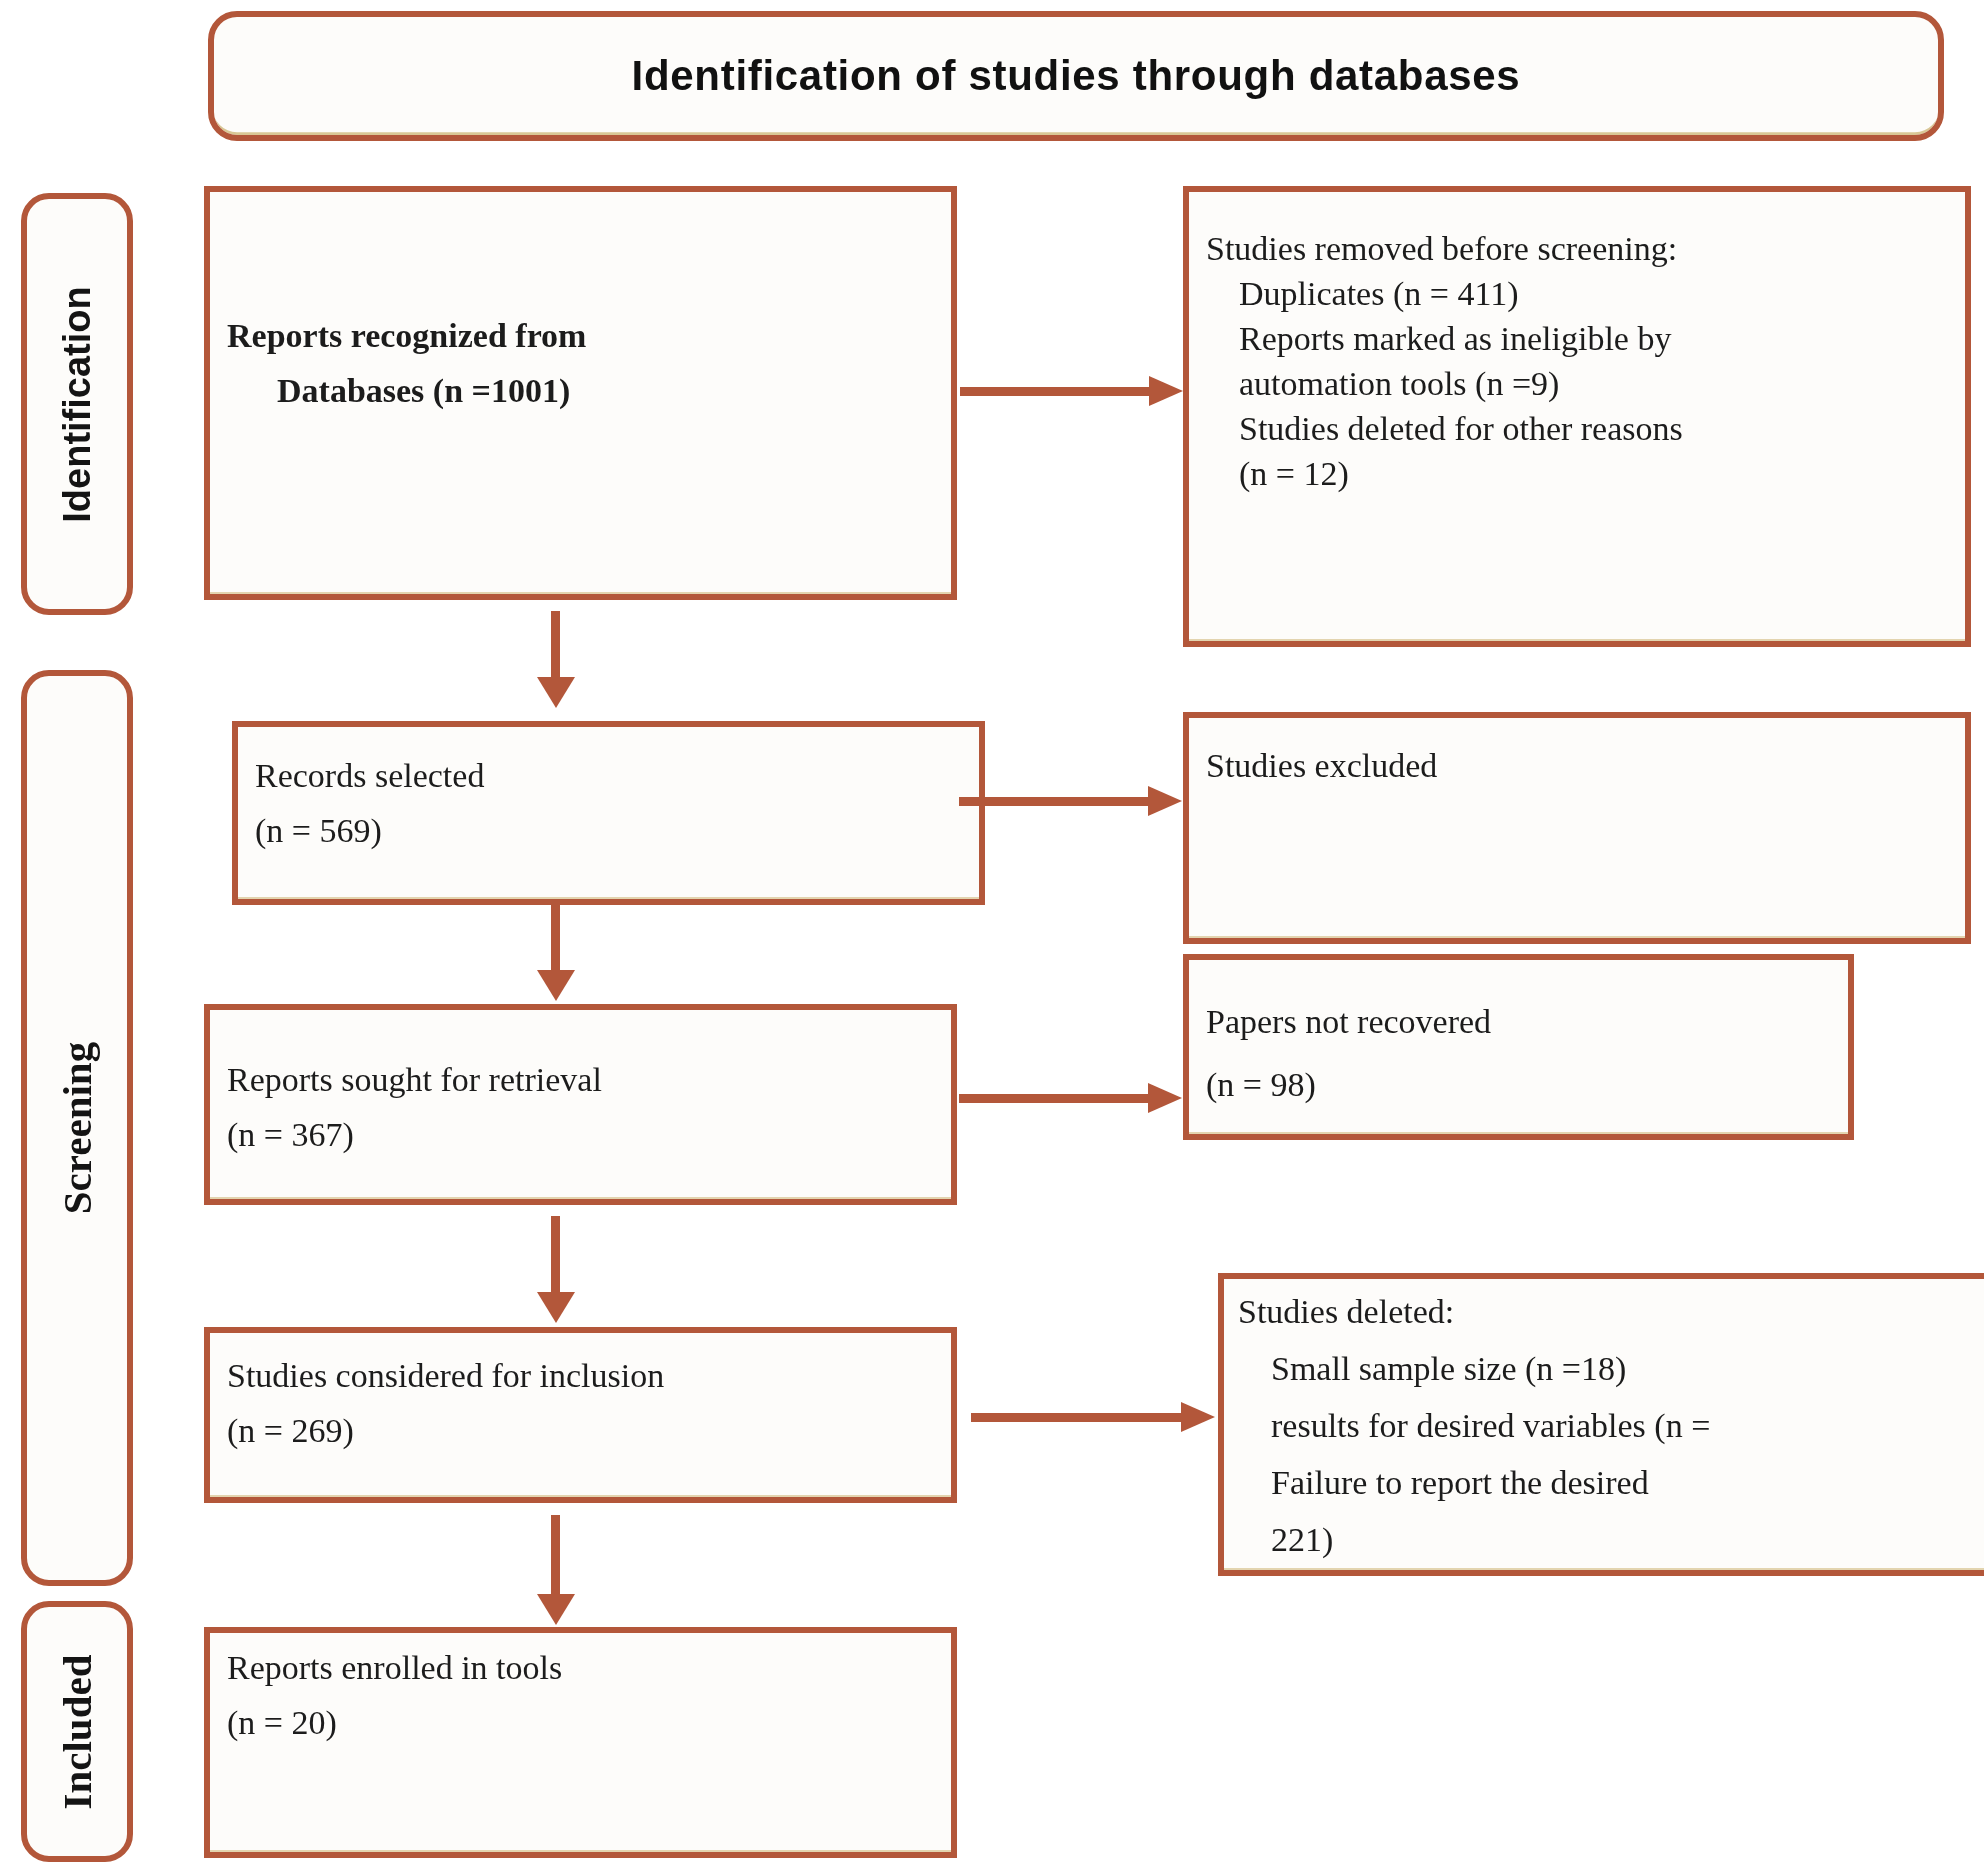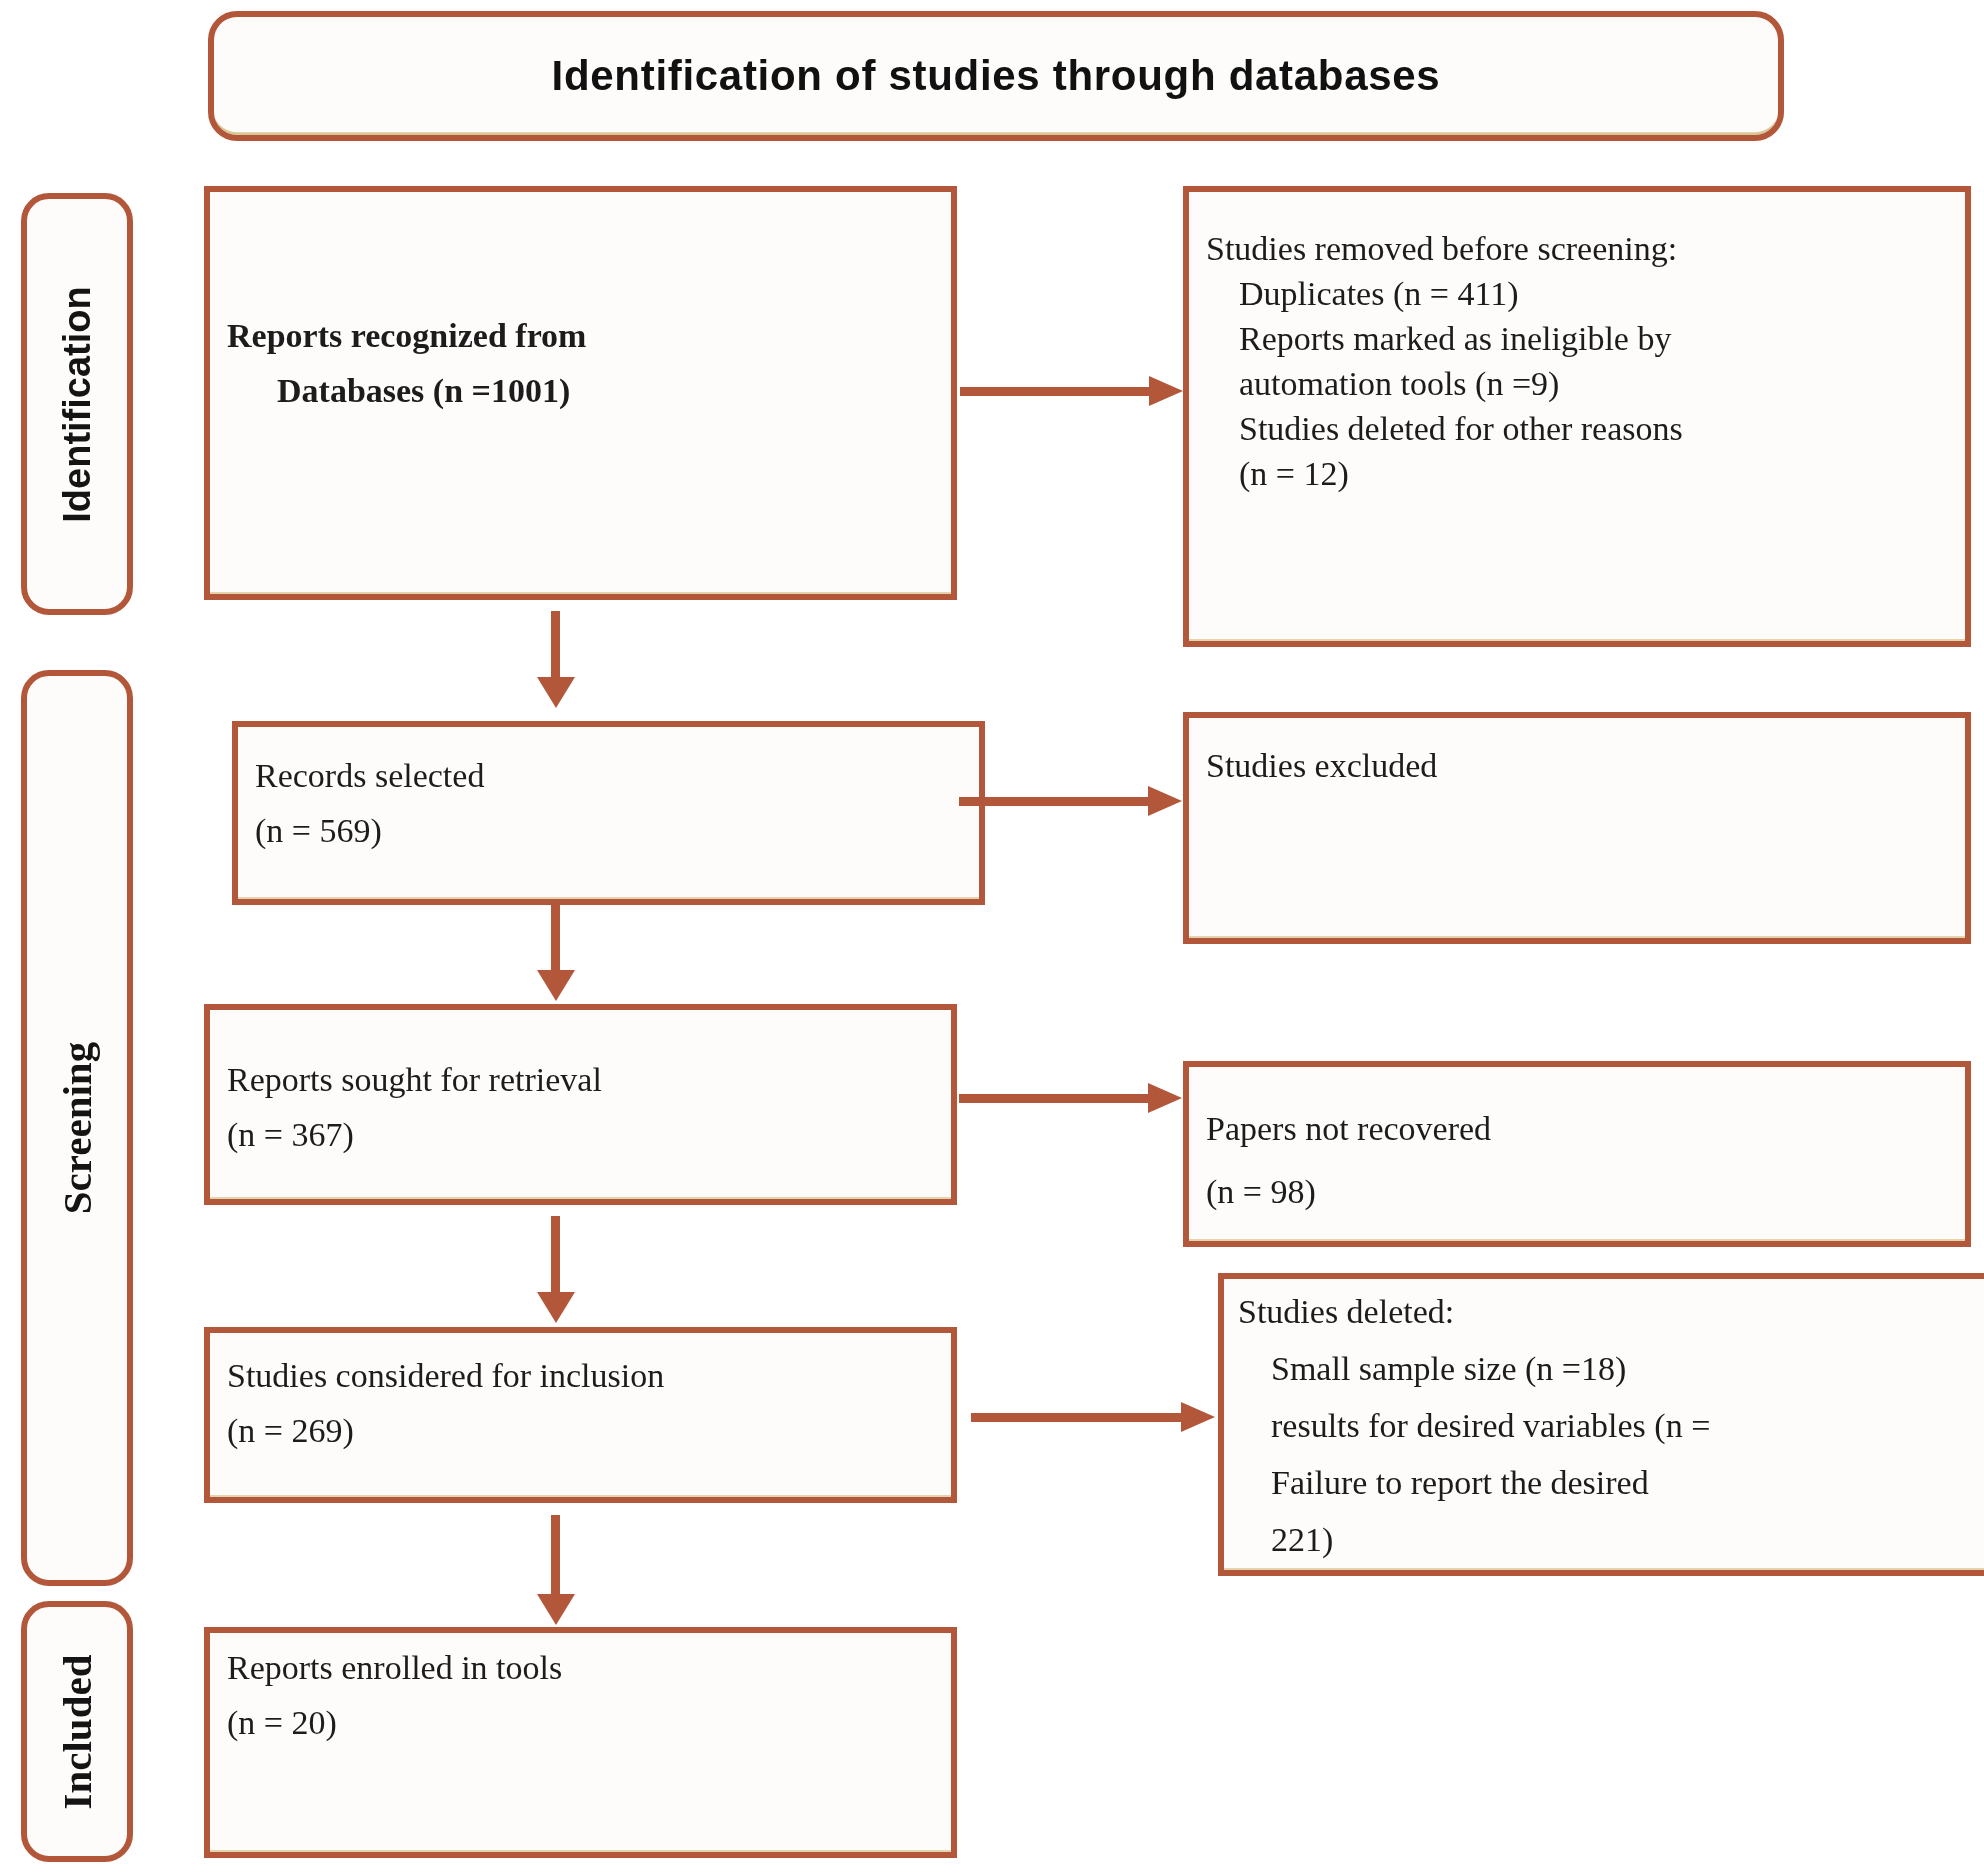--- a/index.html
+++ b/index.html
@@ -4,21 +4,21 @@
 <style>
   html,body { margin:0; padding:0; background:#ffffff; }
   .canvas {
     position:relative; width:1985px; height:1876px;
     background:#ffffff; overflow:hidden;
     font-family:"Liberation Serif","DejaVu Serif",serif;
     color:#1c1c1c;
   }
   
   .title-box {
-    position:absolute; left:208px; top:11.2px; width:1576px; height:130px;
+    position:absolute; left:208px; top:11.2px; width:1736px; height:130px;
     border:6.3px solid #b3573a; border-radius:29px; background:#fdfcfa;
     box-sizing:border-box; display:flex; align-items:center; justify-content:center;
     box-shadow: inset 0 -4.2px 0 -1.4px #d9c795;
   }
   .title-box span {
     font-family:"Liberation Sans","DejaVu Sans",sans-serif;
     font-weight:bold; font-size:42px; letter-spacing:0.7px; color:#111;
   }
   
   .stage {
@@ -46,21 +46,21 @@
   .indent-lg { padding-left:50px; }  
 
   .box-m1 { left:204px;  top:186px;  width:753px; height:414px; padding:116px 11.2px 0 17px; line-height:55px;font-weight:bold; }
   .box-m2 { left:204px;  top:721px; width:753px; height:184px; padding:21px  11.2px 0 17px; line-height:55px;margin-left:28px; }
   .box-m3 { left:204px;  top:1004px; width:753px; height:201px; padding:42px  11.2px 0 17px; line-height:55px; }
   .box-m4 { left:204px;  top:1327px; width:753px; height:176px; padding:15.4px  11.2px 0 17px; line-height:55px; }
   .box-m5 { left:204px;  top:1627px; width:753px; height:231px; padding:7px  11.2px 0 17px; line-height:55px; }
 
   .box-r1 { left:1183px; top:186px;  width:788px; height:461px; padding:34px  8.4px 0 17px; line-height:45px; }
   .box-r2 { left:1183px; top:712px; width:788px; height:232px; padding:16px  8.4px 0 17px; line-height:63px; }
-  .box-r3 { left:1183px; top:1061px; width:788px; height:186px; padding:30px 7px 0 17px; line-height:63px; }
+  .box-r3 { left:1183px; top:954px; width:671px; height:186px; padding:30px 7px 0 17px; line-height:63px; }
   .box-r4 { left:1218px; top:1273px; width:860px; height:303px; padding:4.2px   8.4px 0 14px; line-height:57px; }
   
   .arrow { position:absolute; }
   .shaft-v { position:absolute; width:9px; background:#b3573a; }
   .shaft-h { position:absolute; height:9px; background:#b3573a; }
   .head-down {
     position:absolute; width:0; height:0;
     border-left:19.6px solid transparent; border-right:19.6px solid transparent;
     border-top:31px solid #b3573a;
   }

